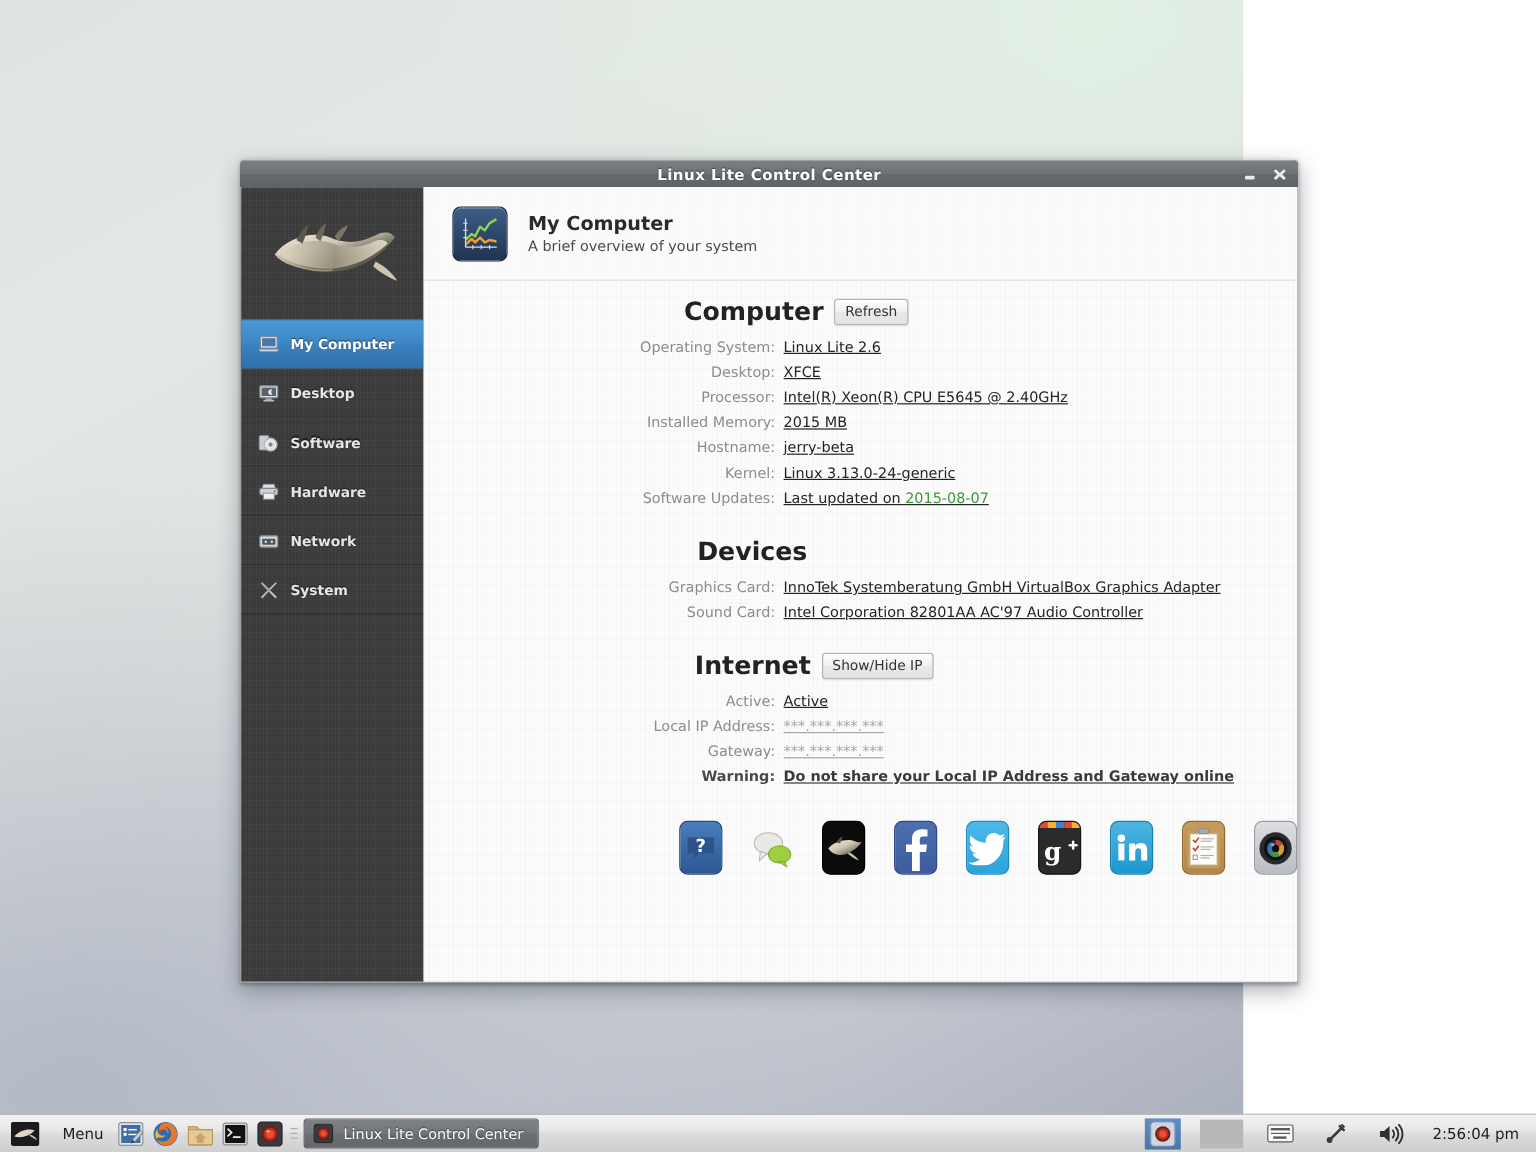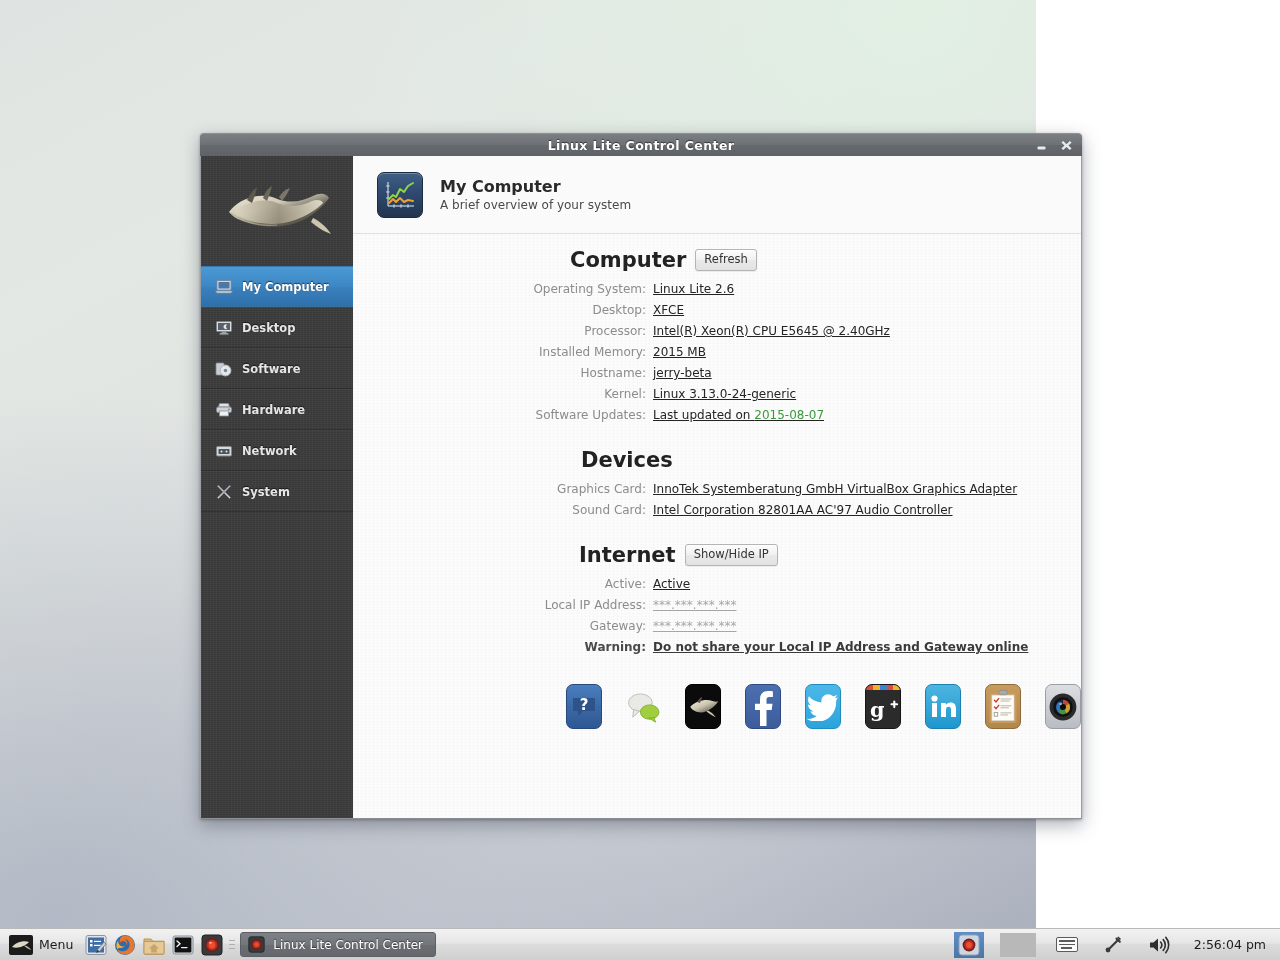--- a/index.html
+++ b/index.html
@@ -244,21 +244,21 @@
     left: 0; bottom: 0;
     width: 1280px; height: 32px;
     background: linear-gradient(to bottom, #f2f2f2 0%, #e6e6e6 45%, #dcdcdc 50%, #cfcfcf 100%);
     border-top: 1px solid #b9b9b9;
     display: flex;
     align-items: center;
     padding: 0 6px;
     gap: 5px;
   }
   #menu-btn {
-    display: flex; align-items: center; gap: 6px;
+    display: flex; align-items: center; gap: 19px;
     padding: 2px 6px 2px 3px;
     cursor: pointer;
   }
   #menu-btn .mlabel { font-size: 12.5px; color: #1c1c1c; }
   .launcher {
     width: 24px; height: 24px;
     border-radius: 3px;
     display: flex; align-items: center; justify-content: center;
     cursor: pointer;
     overflow: hidden;

